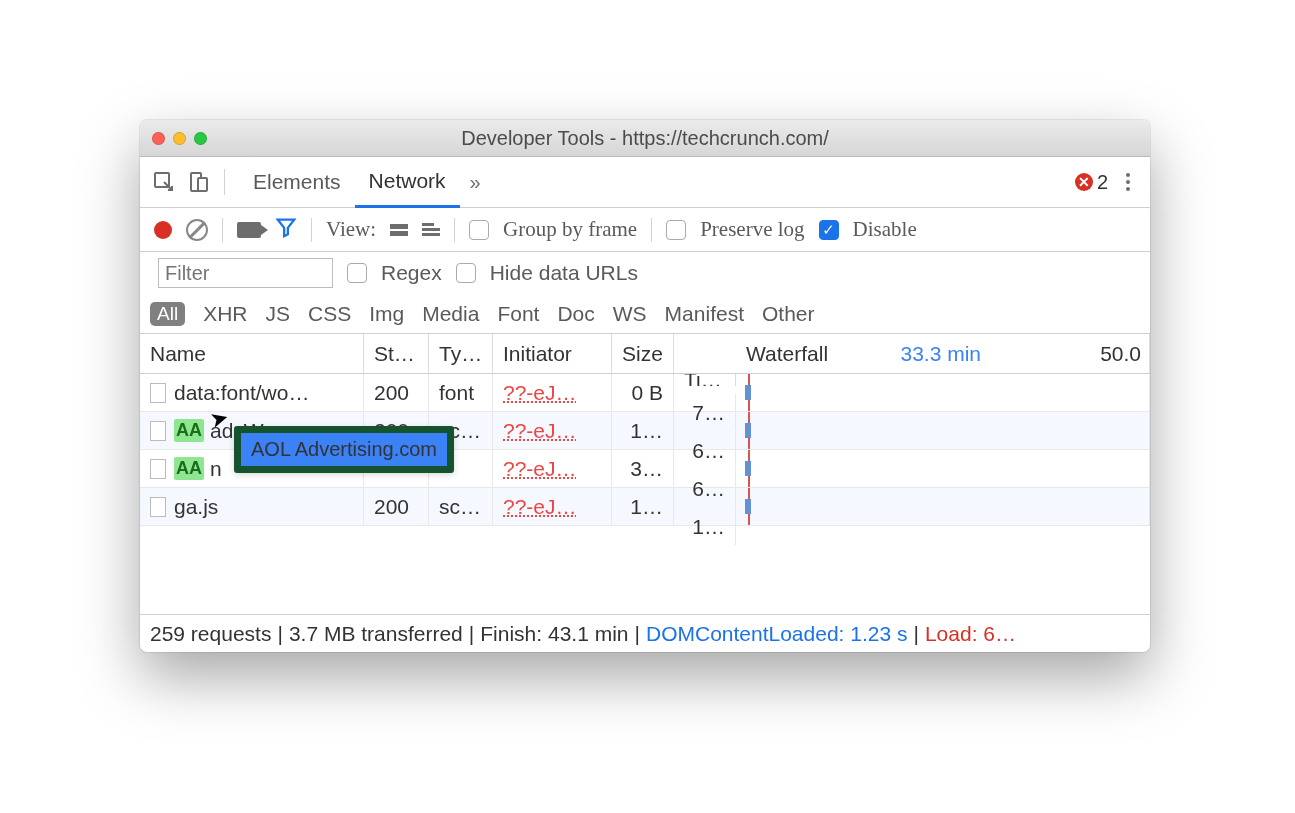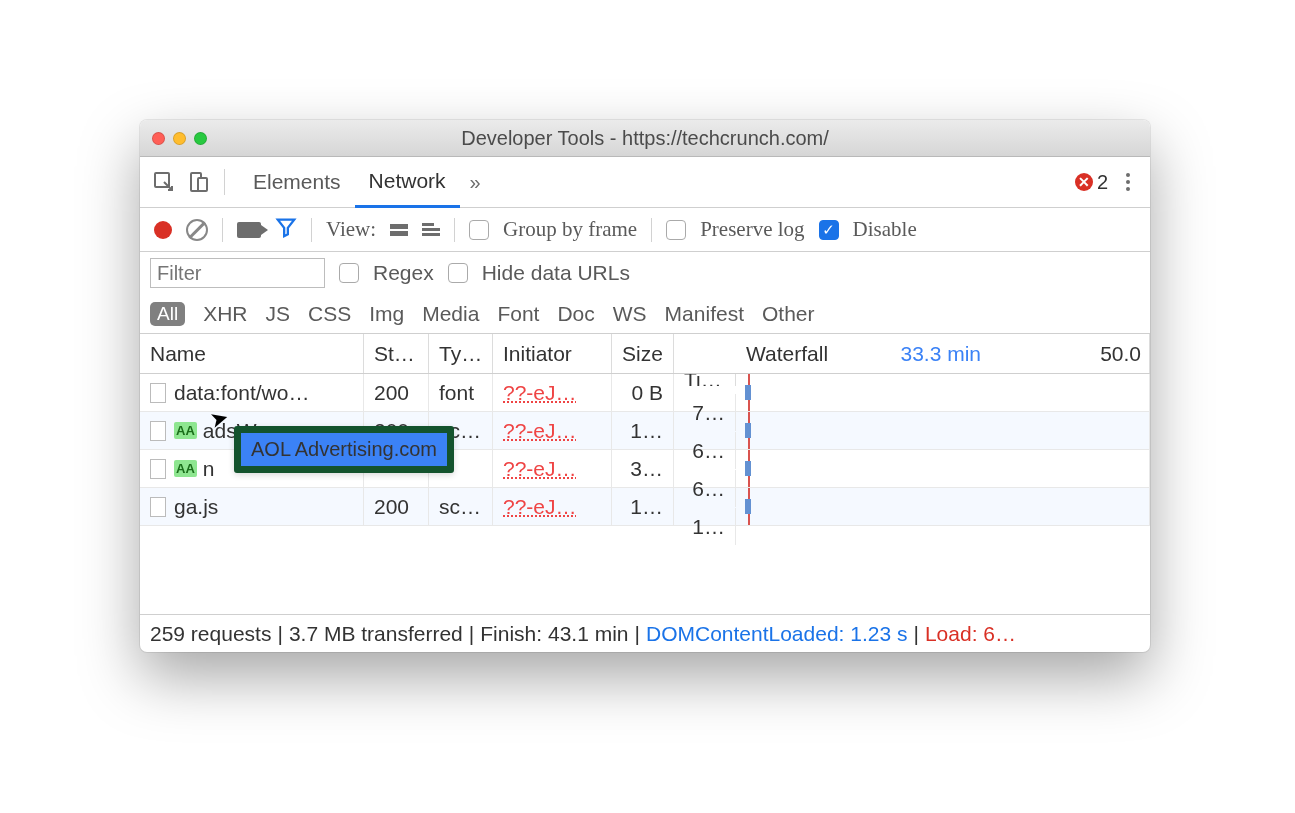--- a/index.html
+++ b/index.html
@@ -79,21 +79,21 @@
 .large-rows-icon, .small-rows-icon { display: inline-flex; flex-direction: column; gap: 2px; }
 .large-rows-icon span { width: 18px; height: 5px; background: #6d6d6d; }
 .small-rows-icon span { width: 18px; height: 3px; background: #6d6d6d; }
 .small-rows-icon span:first-child { width: 12px; }
 .checkbox { width: 20px; height: 20px; border: 1.5px solid #aaa; border-radius: 4px; display: inline-flex; align-items: center; justify-content: center; background: #fff; }
 .checkbox.checked { background: #1a73e8; border-color: #1a73e8; color: #fff; font-size: 15px; }
 .filter-row {
   height: 42px;
   display: flex;
   align-items: center;
-  padding: 8px 10px;
+  padding: 8px 18px;
   gap: 14px;
   font-size: 21px;
   color: #5a5a5a;
 }
 .filter-input {
   width: 175px; height: 30px;
   border: 1px solid #bdbdbd;
   padding: 0 6px;
   font-size: 20px;
   color: #aaa;
@@ -125,21 +125,21 @@
 .col-ti { width: 62px; margin-top: 40px; }
 .col-wf { flex: 1; position: relative; }
 .wf-tick { position: absolute; right: 168px; color: #3b82f6; }
 .wf-tick2 { position: absolute; right: 8px; color: #333; }
 .table-body { flex: 1; overflow: hidden; position: relative; }
 .row { height: 38px; display: flex; border-bottom: 1px solid #e8e8e8; font-size: 21px; color: #333; align-items: center; }
 .row:nth-child(even) { background: #f5f9ff; }
 .cell { border-right: 1px solid #e8e8e8; padding: 0 10px; height: 100%; display: flex; align-items: center; overflow: hidden; white-space: nowrap; }
 .file-icon { width: 16px; height: 20px; border: 1.5px solid #bbb; background: #fff; margin-right: 8px; position: relative; flex-shrink: 0; }
 .file-icon.blank { border: 1.5px solid #bbb; }
-.aa-badge { background: #8ee690; color: #1a6d1a; font-weight: bold; font-size: 13px; padding: 1px 2px; border-radius: 2px; margin-right: 6px; flex-shrink: 0; }
+.aa-badge { background: #8ee690; color: #1a6d1a; font-weight: bold; font-size: 18px; padding: 1px 2px; border-radius: 2px; margin-right: 6px; flex-shrink: 0; }
 .initiator-link { color: #ef4444; text-decoration: underline dotted; }
 .wf-cell { position: relative; height: 100%; }
 .wf-line { position: absolute; left: 12px; top: 0; bottom: 0; width: 2px; background: #d9534f; }
 .wf-bar { position: absolute; left: 9px; top: 30%; height: 40%; width: 6px; background: #6391d2; }
 .tooltip {
   position: absolute;
   left: 94px; top: 52px;
   background: #3b82f6;
   border: 7px solid #14532d;
   border-radius: 3px;

